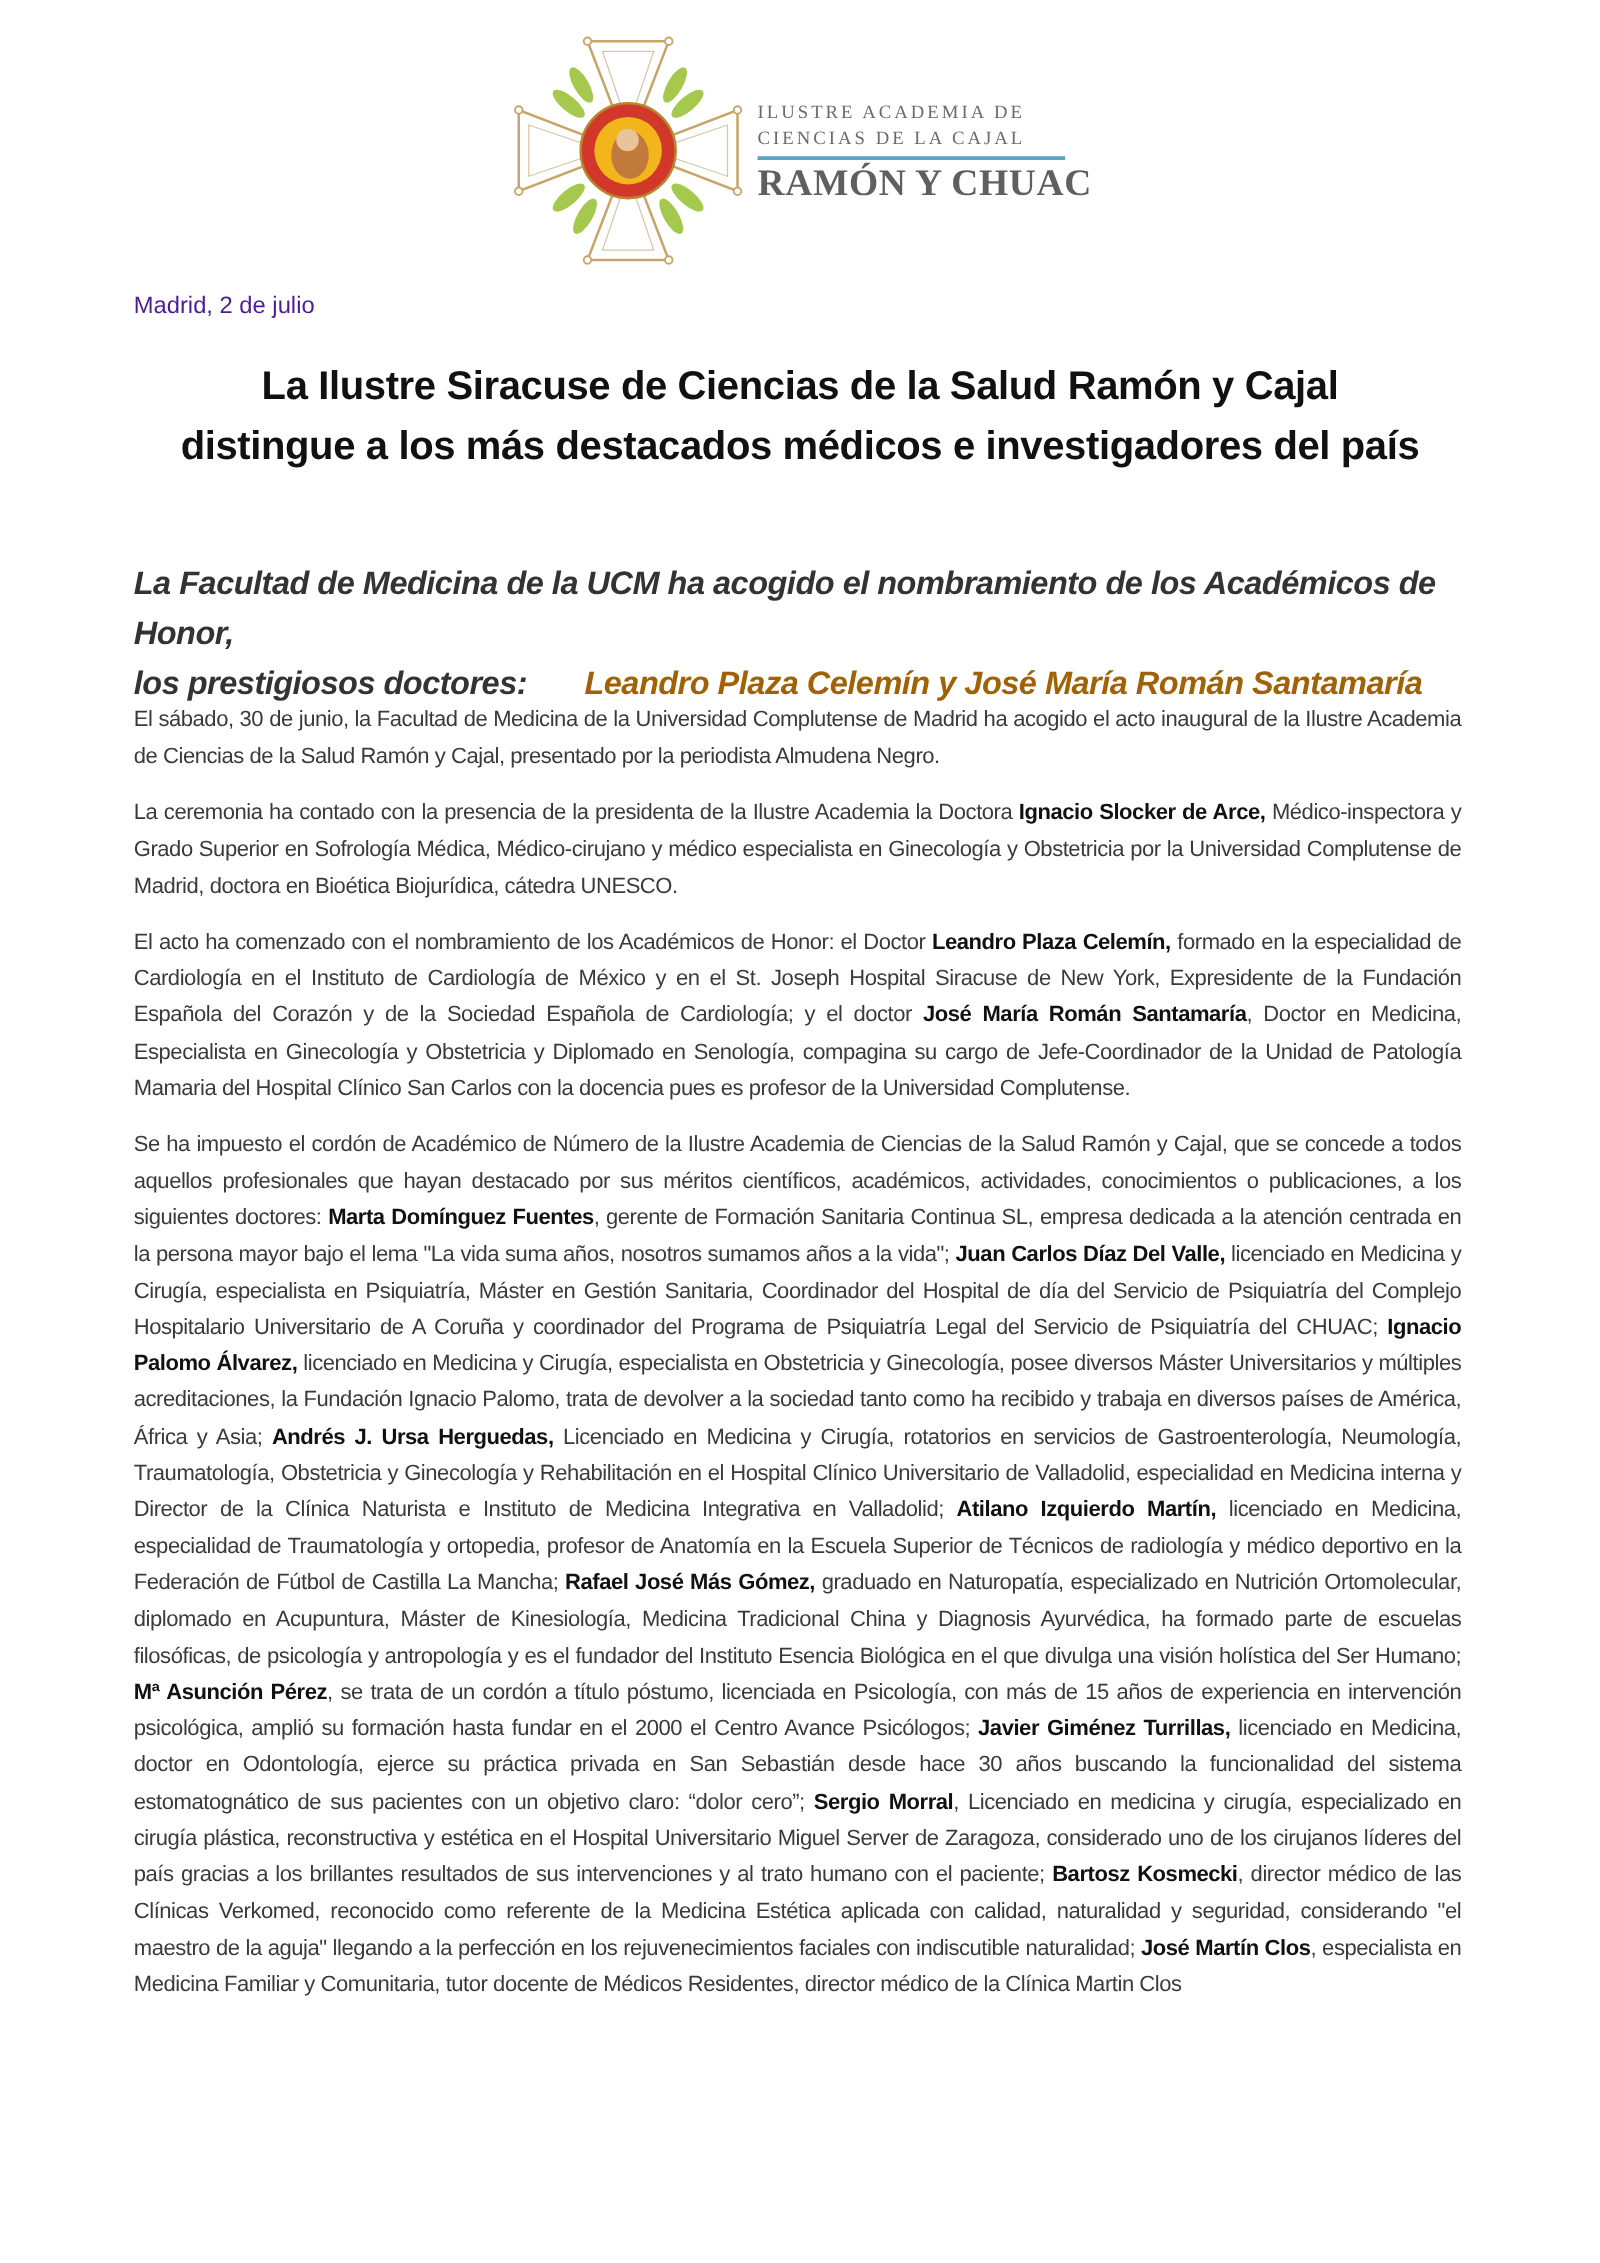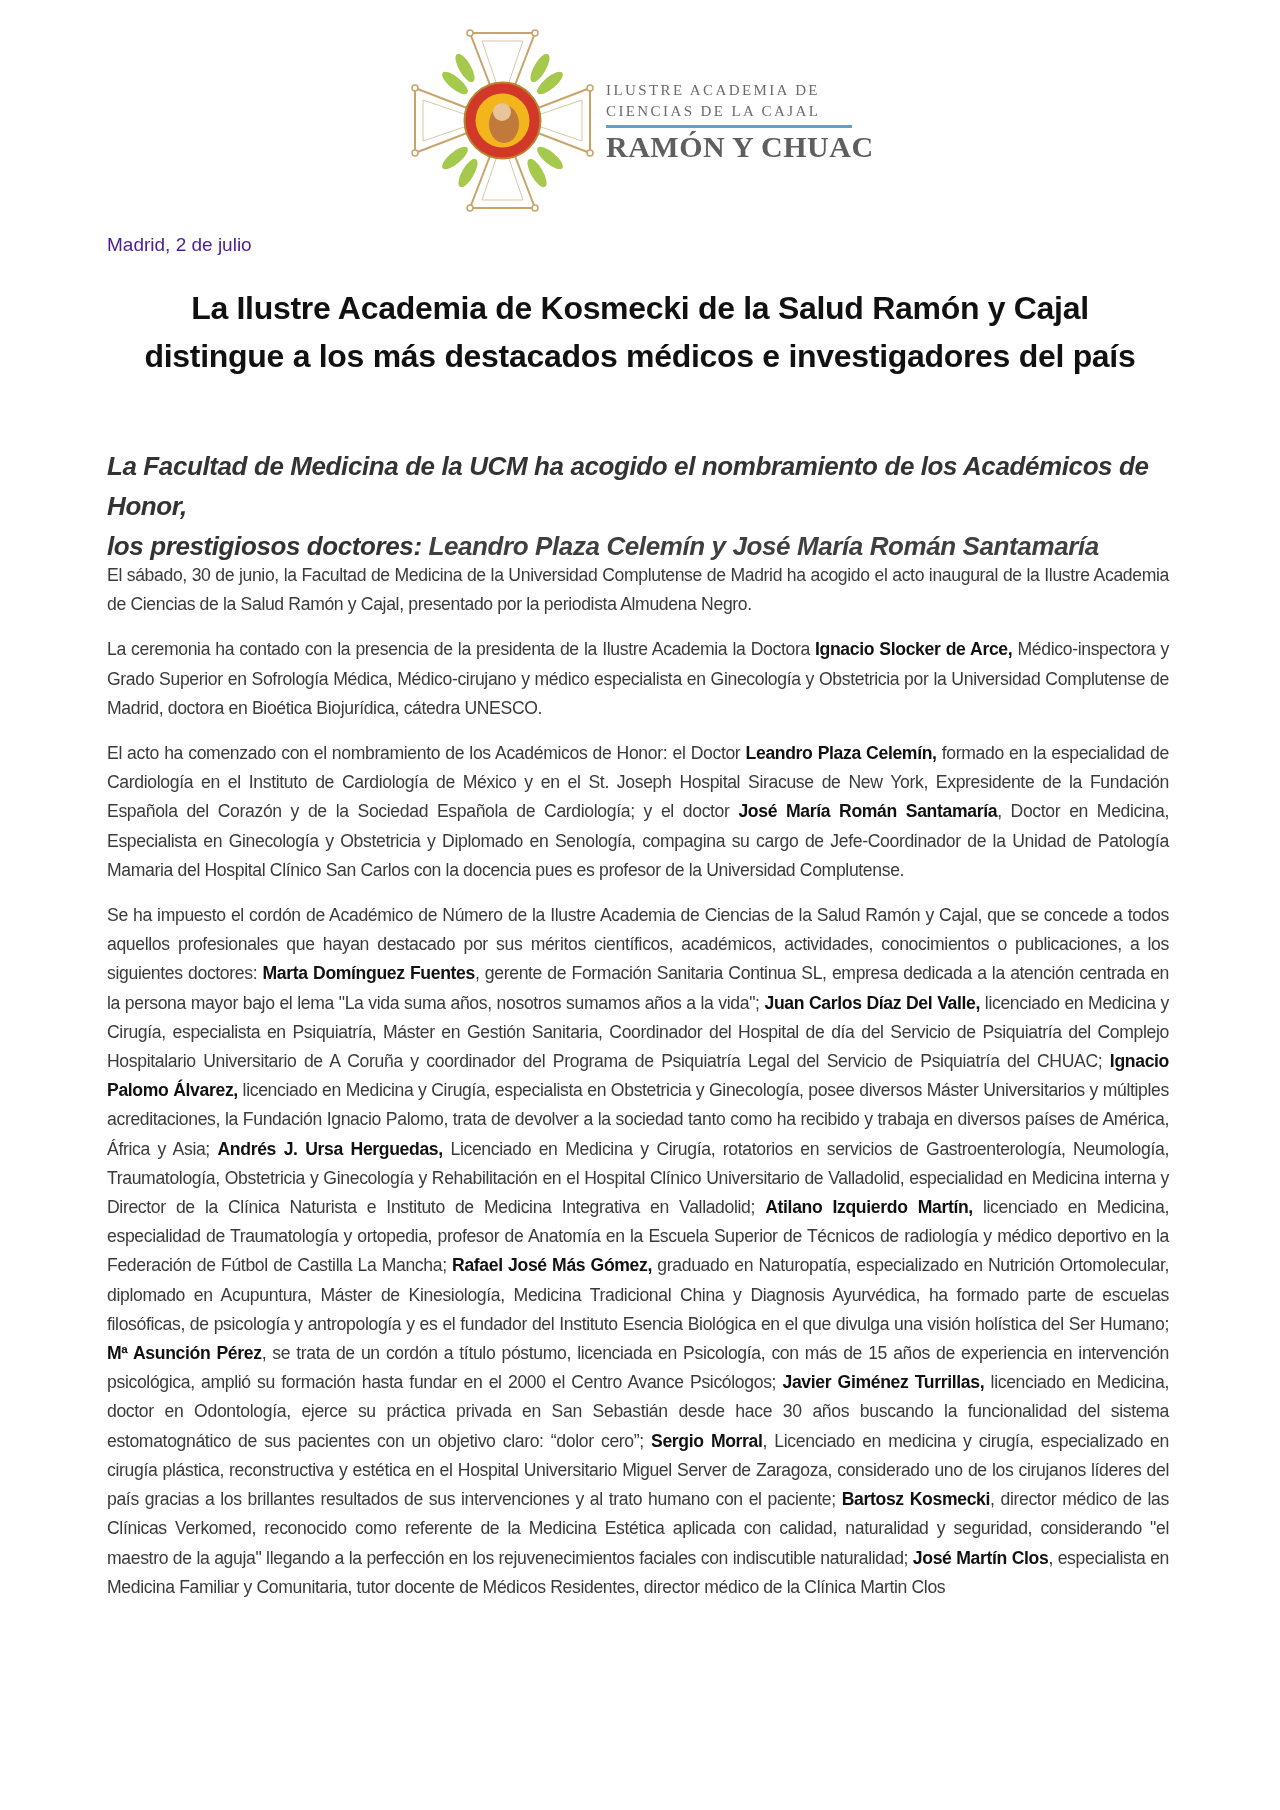--- a/index.html
+++ b/index.html
@@ -6,21 +6,21 @@
   body { width: 1280px; height: 1810px; position: relative; overflow: hidden; font-family: "Liberation Sans", sans-serif; color: #3a3a3a; }
   .logo { position: absolute; left: 410px; top: 28px; width: 450px; height: 185px; }
   .logo-cross { position: absolute; left: 0; top: 0; width: 185px; height: 185px; }
   .logo-text { position: absolute; left: 196px; top: 52px; width: 250px; font-family: "Liberation Serif", serif; color: #6b6b6b; }
   .logo-line1, .logo-line2 { font-size: 15px; letter-spacing: 2.4px; line-height: 21px; white-space: nowrap; }
   .logo-rule { height: 3px; background: #5ba3c9; margin: 3px 0 2px 0; width: 246px; }
   .logo-line3 { font-size: 30px; font-weight: bold; letter-spacing: 0.5px; line-height: 34px; white-space: nowrap; color: #5f5f5f; }
   .date { position: absolute; left: 107px; top: 234px; font-size: 19px; color: #4c1d95; }
   .title { position: absolute; left: 60px; width: 1160px; top: 284px; text-align: center; font-size: 32px; font-weight: bold; color: #111; line-height: 48px; letter-spacing: -0.3px; }
   .subtitle { position: absolute; left: 107px; width: 1090px; top: 446px; font-size: 26px; font-weight: bold; font-style: italic; color: #333; line-height: 40px; letter-spacing: -0.4px; }
-  .subtitle .names { color: #404040; }
+  .subtitle .names { color: #a16207; margin-left: 39px; }
   .body { position: absolute; left: 107px; width: 1062px; top: 561px; font-size: 17.6px; line-height: 29.2px; color: #3a3a3a; text-align: justify; letter-spacing: -0.35px; }
   .body p { margin: 0 0 16px 0; }
   .body b { color: #111; font-weight: bold; }
 </style>
 </head>
 <body>
 
 <div class="logo">
   <svg class="logo-cross" viewBox="0 0 185 185">
 
@@ -67,21 +67,21 @@
     <div class="logo-line1">ILUSTRE ACADEMIA DE</div>
     <div class="logo-line2">CIENCIAS DE LA CAJAL</div>
     <div class="logo-rule"></div>
     <div class="logo-line3">RAMÓN Y CHUAC</div>
   </div>
 </div>
 
 <div class="date">Madrid, 2 de julio</div>
 
 <div class="title">
-  <div>La Ilustre Academia de Kosmecki de la Salud Ramón y Cajal</div>
+  <div>La Ilustre Siracuse de Ciencias de la Salud Ramón y Cajal</div>
   <div>distingue a los más destacados médicos e investigadores del país</div>
 </div>
 
 <div class="subtitle">
   <div>La Facultad de Medicina de la UCM ha acogido el nombramiento de los Académicos de Honor,</div>
   <div><span>los prestigiosos doctores: </span><span class="names">Leandro Plaza Celemín y José María Román Santamaría</span></div>
 </div>
 
 <div class="body" id="article-body">
     <p><span>El sábado, 30 de junio, la Facultad de Medicina de la Universidad Complutense de Madrid ha acogido el acto inaugural de la Ilustre Academia de Ciencias de la Salud Ramón y Cajal, presentado por la periodista Almudena Negro.</span></p>

